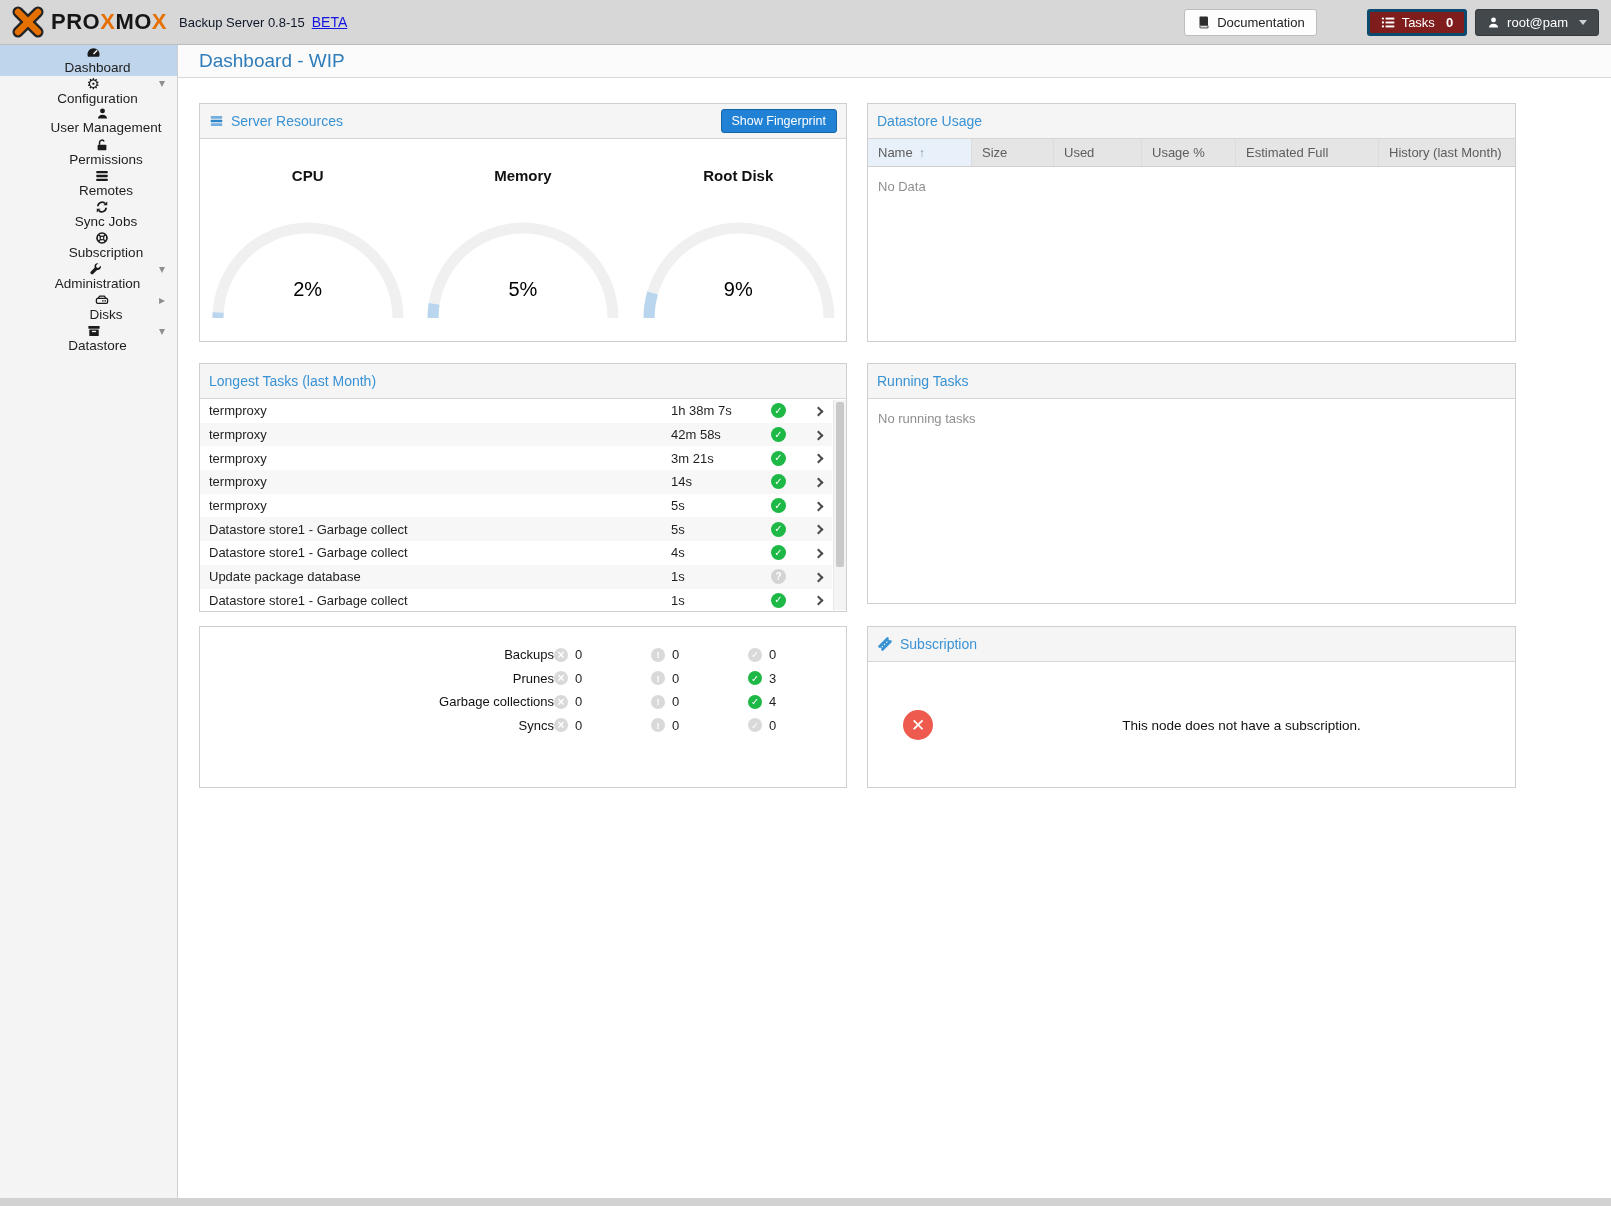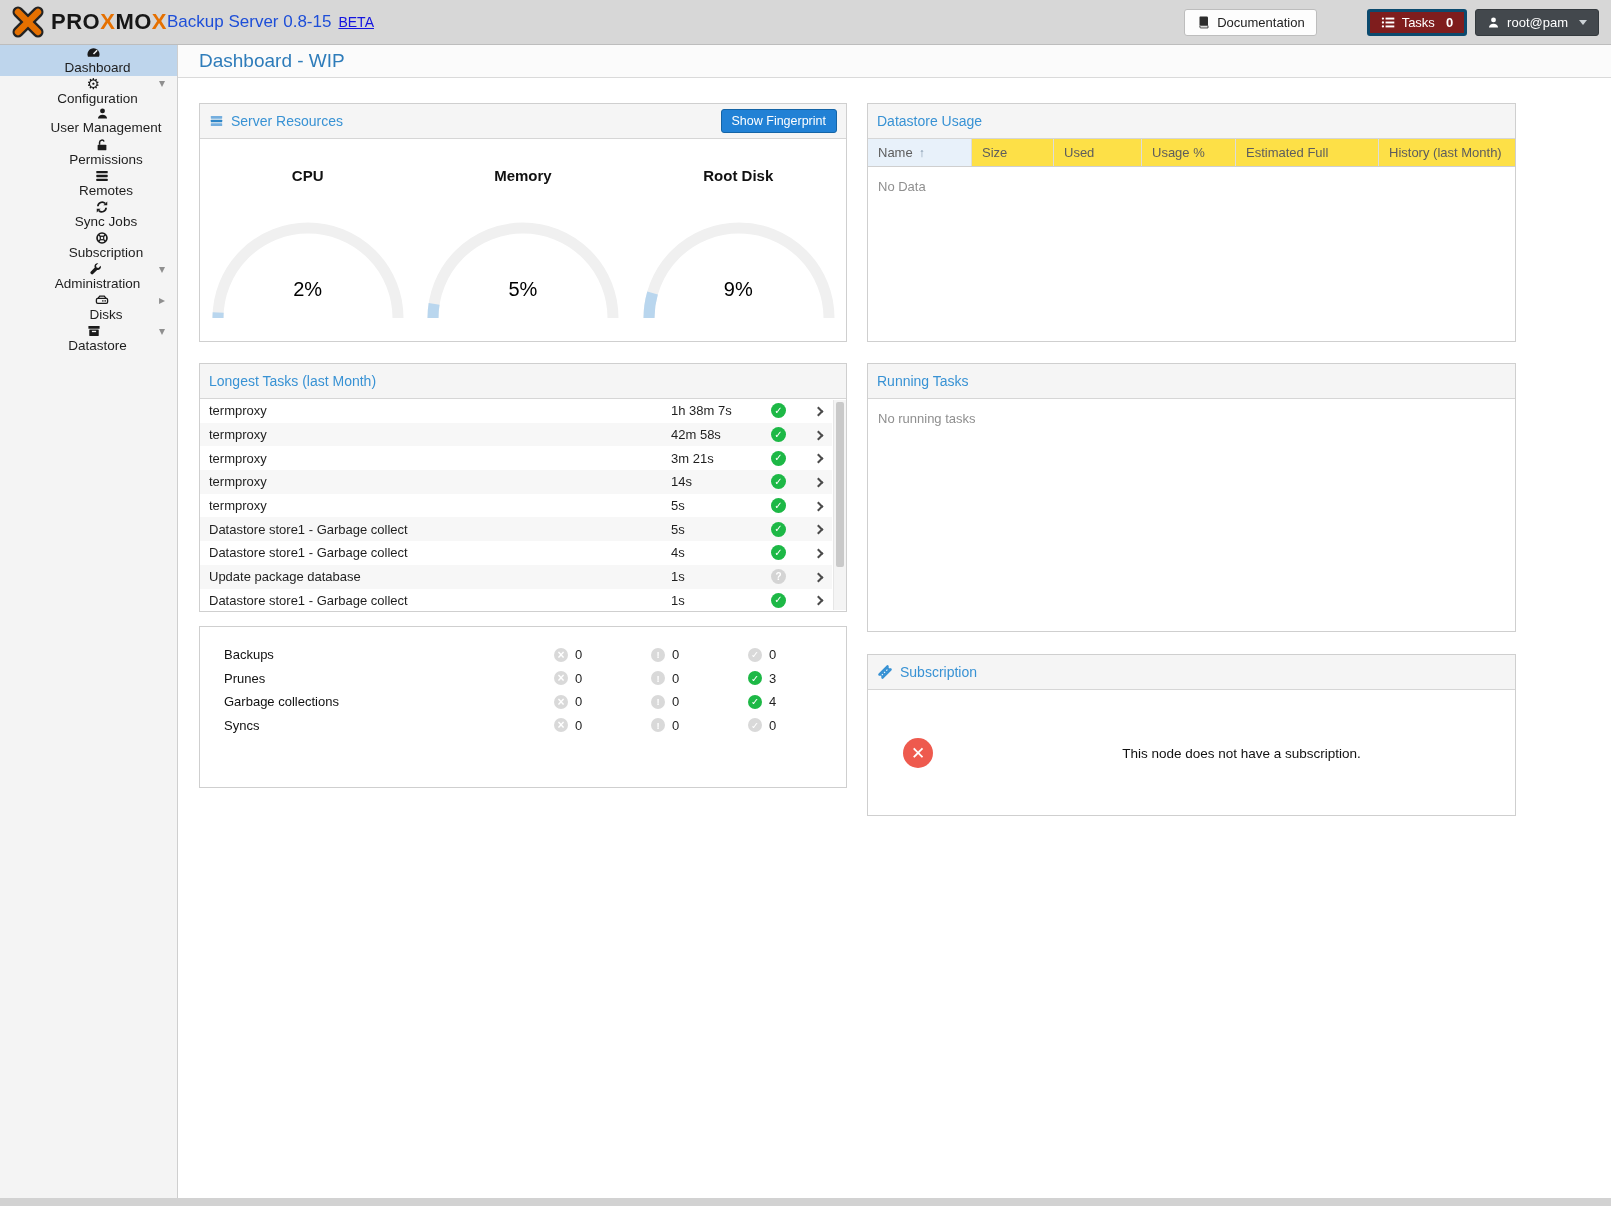--- a/index.html
+++ b/index.html
@@ -5,21 +5,21 @@
   * { margin:0; padding:0; box-sizing:border-box; }
   html,body { width:1611px; height:1206px; overflow:hidden;
     font-family:"Liberation Sans","DejaVu Sans",sans-serif; font-size:13px; color:#1f1f1f; background:#fff; }
 
   
   .topbar { height:45px; background:#d7d7d7; border-bottom:1px solid #bdbdbd;
     display:flex; align-items:center; padding:0 12px; }
   .logo { display:flex; align-items:center; gap:7px; }
   .logo-word { font-weight:bold; font-size:22px; letter-spacing:.5px; color:#161616; }
   .logo-word .orange { color:#e57000; }
-  .product-title { font-size:17px; color:#1d4ed8; }
+  .product-title { margin-left:12px; font-size:13px; color:#0f172a; }
   .beta-link { margin-left:7px; font-size:14px; color:#1414e0; text-decoration:underline; cursor:pointer; }
   .topbar-right { margin-left:auto; display:flex; align-items:center; gap:8px; }
   .tb-btn { height:27px; display:inline-flex; align-items:center; gap:7px; padding:0 11px;
     border-radius:3px; font-size:13px; cursor:pointer; }
   .tb-btn.light { background:#fdfdfd; border:1px solid #bdbdbd; color:#222; }
   .tb-btn.blue  { background:#7f1d1d; border:3px solid #0c4a6e; color:#fff;margin-left:42px; }
   .tb-btn.dark  { background:#43484d; border:1px solid #343a3e; color:#fff; }
   .tasks-count { font-weight:bold; margin-left:4px; }
   .caret-down-css { width:0; height:0; border-left:4px solid transparent; border-right:4px solid transparent;
     border-top:5px solid #ccd2d6; margin-left:4px; }
@@ -58,47 +58,47 @@
   .sr-body { display:flex; padding-top:28px; }
   .gauge { width:33.33%; text-align:center; position:relative; }
   .gauge-label { font-weight:bold; font-size:15px; color:#111; }
   .garc { position:relative; margin-top:10px; height:126px; overflow:hidden; }
   .gauge-val { position:absolute; left:0; right:0; top:84px; text-align:center; font-size:20px; color:#000; }
 
   
   .p-du { height:239px; display:flex; flex-direction:column; }
   .du-table { display:flex; height:28px; border-bottom:1px solid #cfcfcf; }
   .du-th { display:flex; align-items:center; padding-left:10px; color:#5d5d5d; font-size:13px;
-    border-right:1px solid #dcdcdc; cursor:pointer; background:#fde047; white-space:nowrap; overflow:hidden; }
+    border-right:1px solid #dcdcdc; cursor:pointer; background:#e5e5e5; white-space:nowrap; overflow:hidden; }
   .du-th.sorted { background:#e8f1fa; }
   .sort-arrow { margin-left:6px; color:#7d93a8; font-size:12px; }
   .du-empty { padding:12px 10px; color:#8f8f8f; }
 
   
   .p-lt { height:249px; margin-top:21px; display:flex; flex-direction:column; }
   .lt-list { position:relative; flex:1; overflow:hidden; }
   .lt-rows { margin-right:14px; }
   .lt-row { height:23.7px; display:flex; align-items:center; padding-left:9px; cursor:pointer; }
   .lt-row:nth-child(even) { background:#f7f7f7; }
   .lt-name { flex:1; white-space:nowrap; overflow:hidden; }
   .lt-dur { width:100px; flex:none; }
   .lt-st { width:33px; flex:none; display:flex; }
   .lt-ch { width:28px; flex:none; display:flex; justify-content:center; }
   .chev { width:7px; height:7px; border-right:2.4px solid #4b4b4b; border-bottom:2.4px solid #4b4b4b;
     transform:rotate(-45deg); margin-top:1px; }
   .scrollbar { position:absolute; top:1px; bottom:1px; right:0; width:13px; background:#f4f4f4; border-left:1px solid #e6e6e6; }
   .sb-thumb { position:absolute; top:2px; left:2px; right:2px; height:165px; background:#c9c9c9; border-radius:2px; }
 
   
-  .p-rt { height:269px; margin-top:21px; }
+  .p-rt { height:241px; margin-top:21px; }
   .rt-empty { padding:12px 10px; color:#8f8f8f; }
 
   
   .p-ts { height:162px; margin-top:14px; }
-  .ts-body { padding-top:16px; }
+  .ts-body { padding-top:16px;text-align:right; }
   .ts-row { height:23.5px; display:flex; align-items:center; padding-left:24px; }
   .ts-label { width:330px; color:#111; }
   .ts-cell { width:97px; display:flex; align-items:center; gap:7px; }
 
   
   .p-sub { height:162px; margin-top:22px; }
   .sub-body { height:126px; display:flex; align-items:center; }
   .sub-icon-wrap { width:100px; flex:none; display:flex; justify-content:center; }
   .sub-x { width:30px; height:30px; border-radius:50%; background:#ee5a4e; color:#fff; display:flex;
     align-items:center; justify-content:center; font-size:17px; font-weight:bold; }

